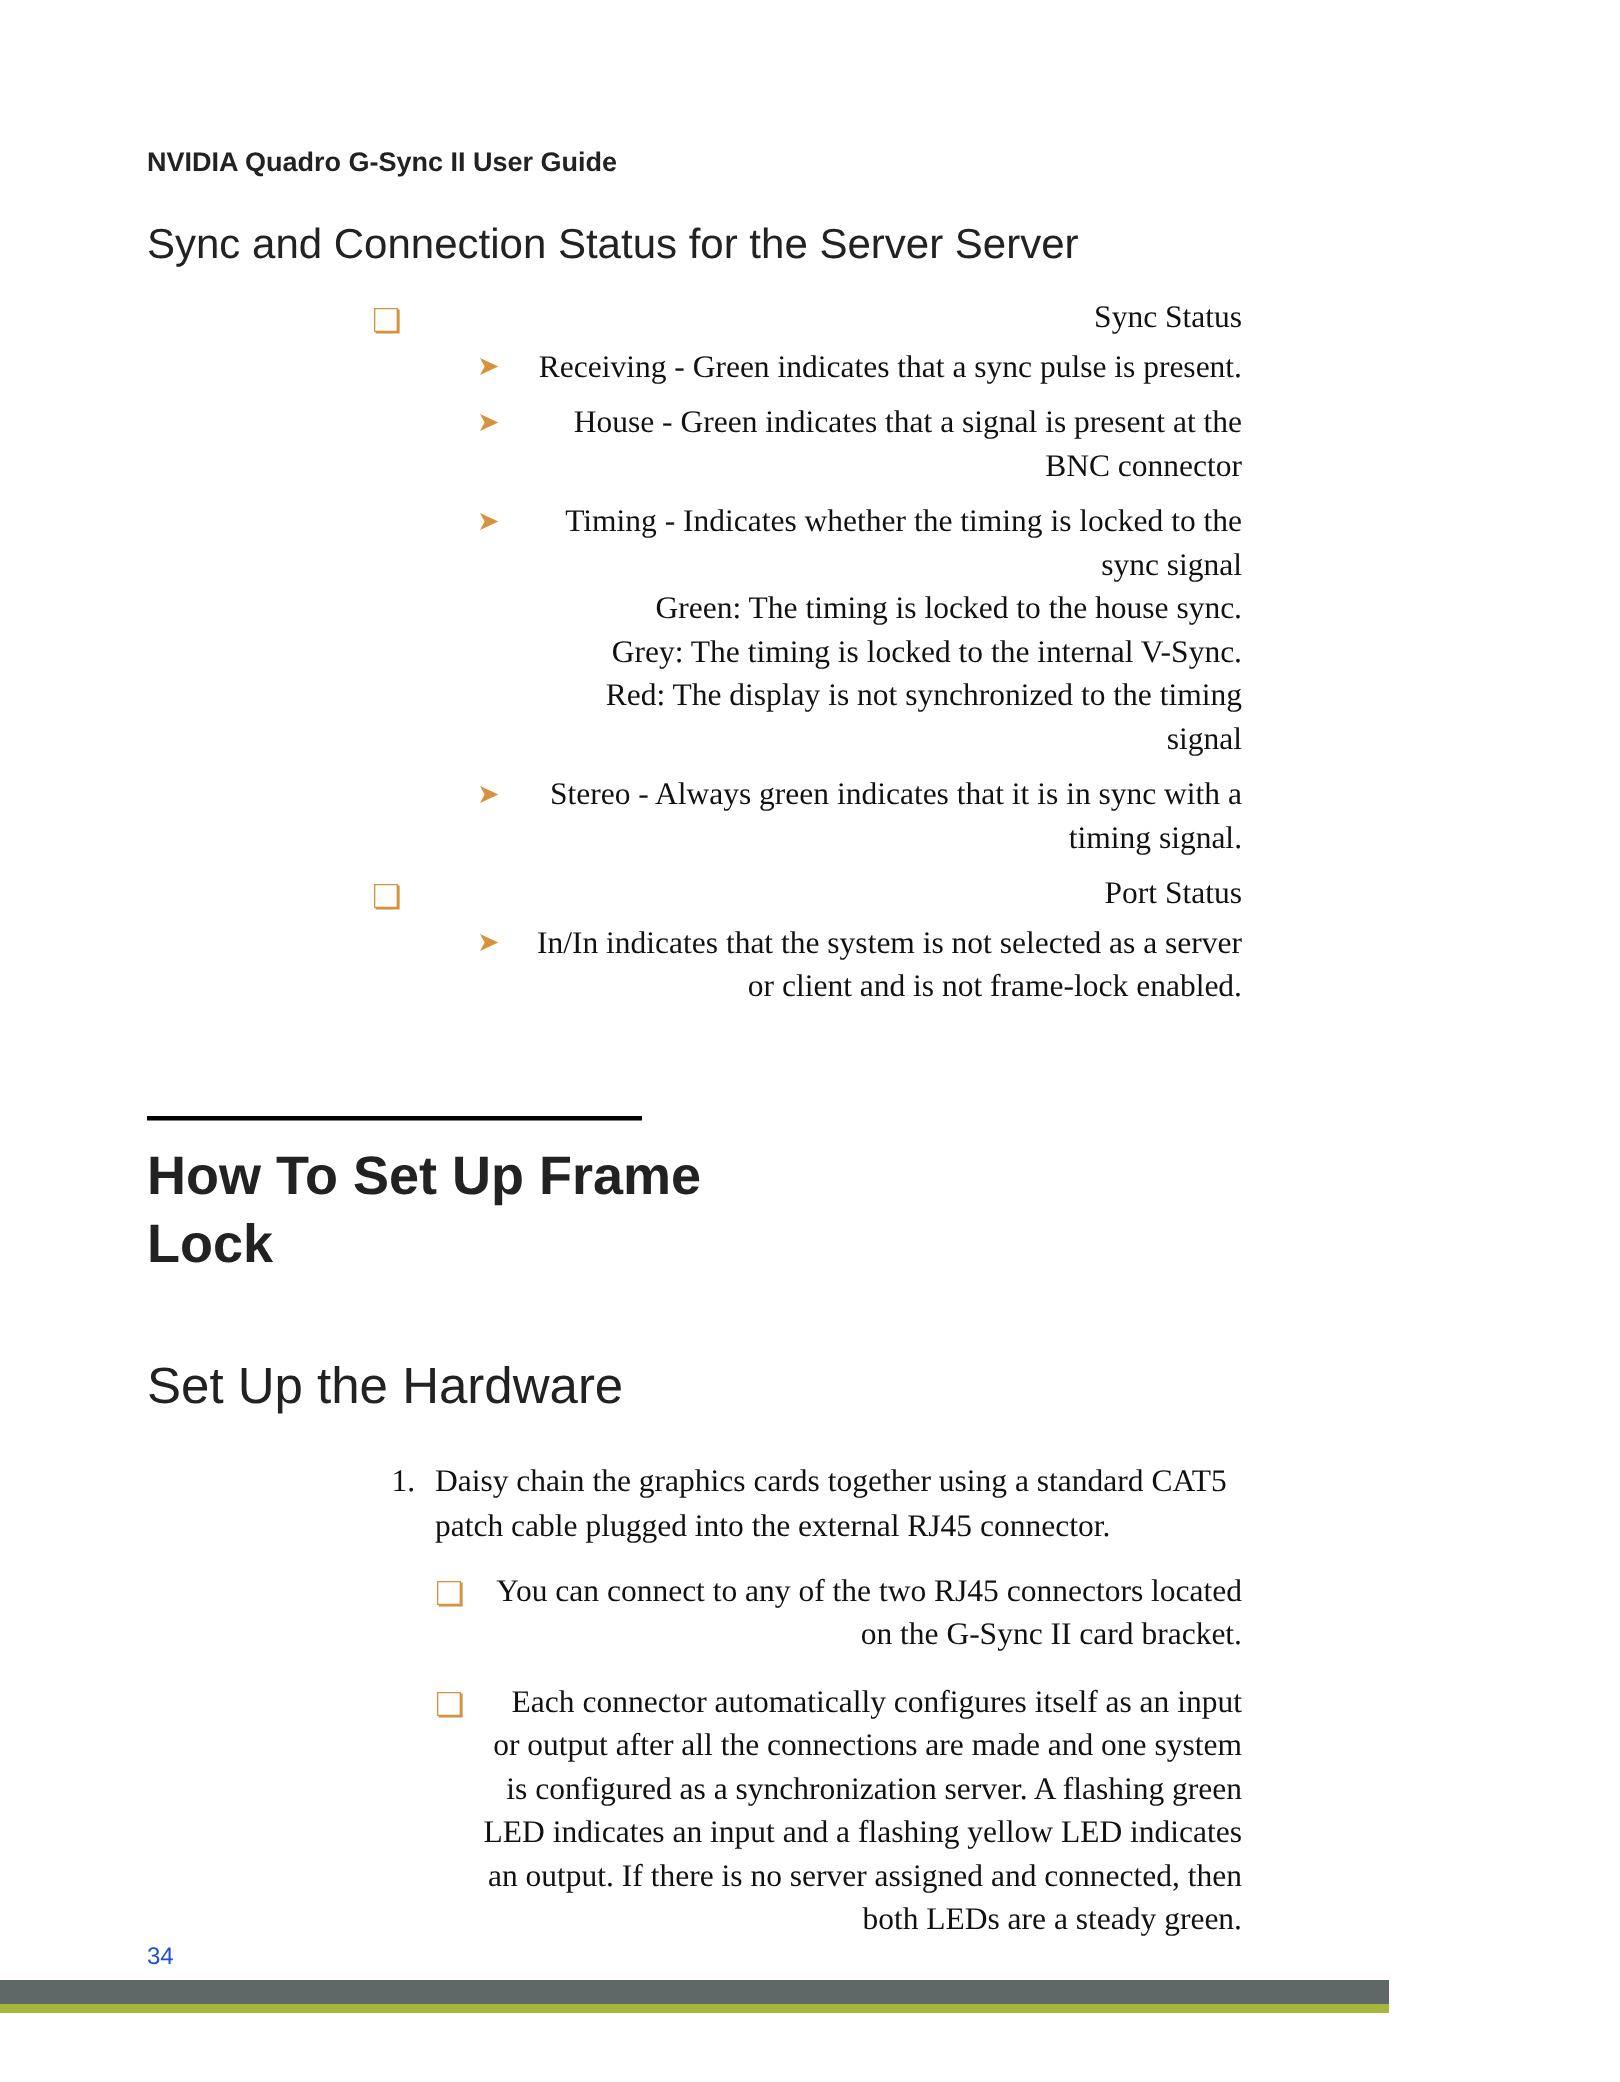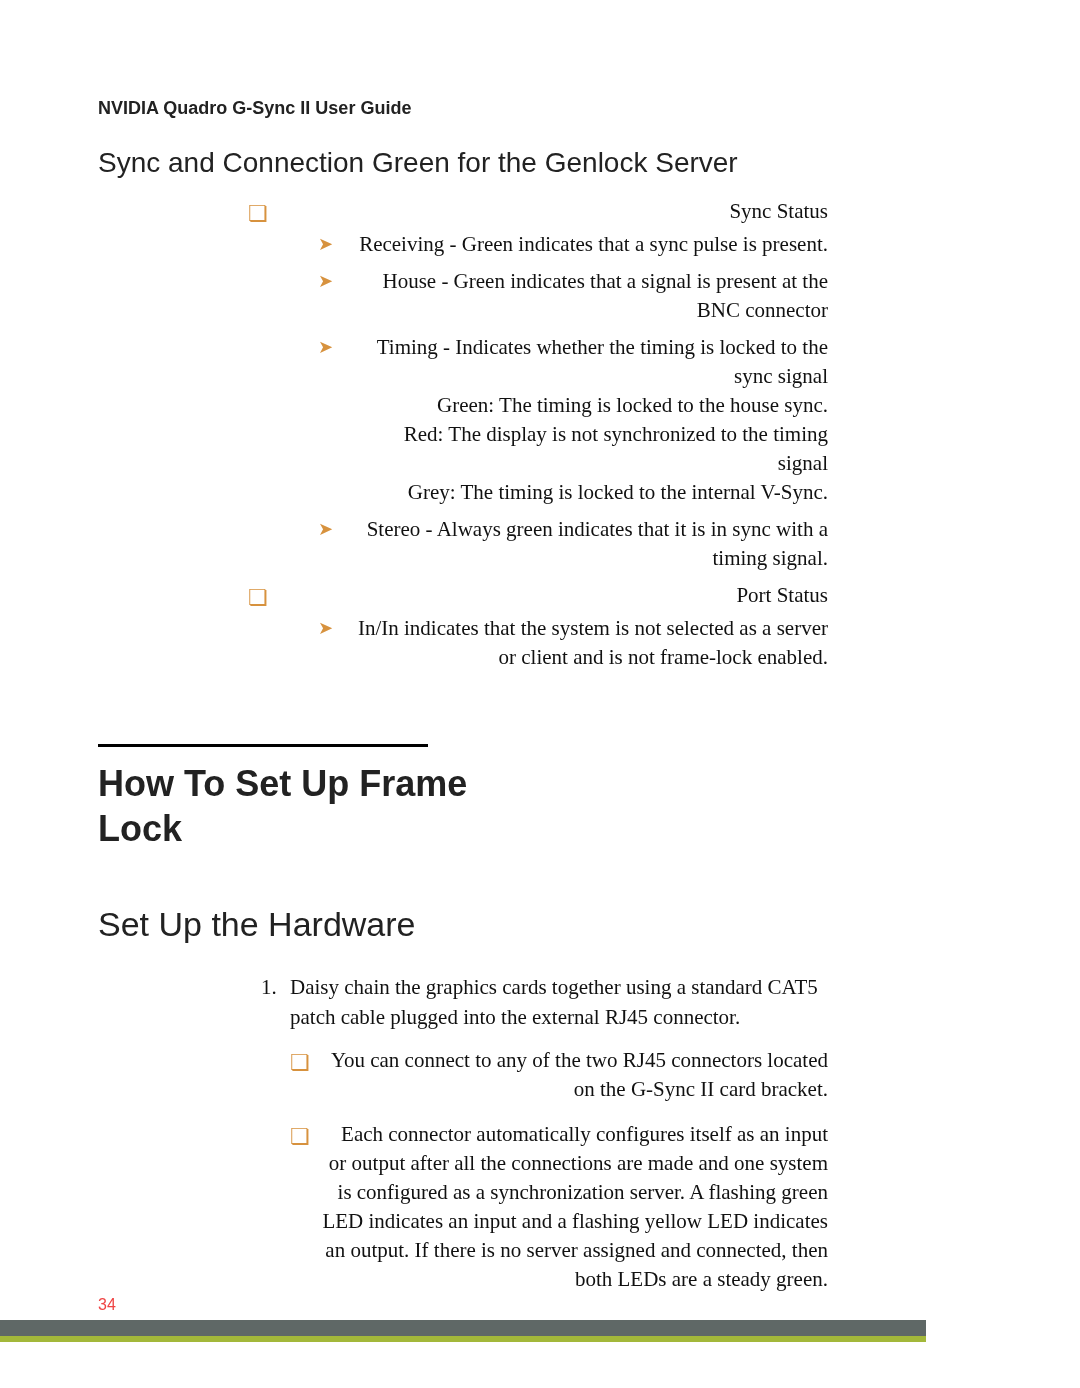--- a/index.html
+++ b/index.html
@@ -143,45 +143,45 @@
     top: -6px;
     height: 6px;
     background: #a3b83a;
   }
   .page-number {
     position: absolute;
     left: 98px;
     bottom: 74px;
     font-family: Verdana, Tahoma, Geneva, sans-serif;
     font-size: 16px;
-    color: #ef4444;
+    color: #1d4ed8;
   }
 </style>
 </head>
 <body>
 
 <div class="page">
 
   <div class="running-header">NVIDIA Quadro G-Sync II User Guide</div>
 
-  <div class="h2">Sync and Connection Green for the Genlock Server</div>
+  <div class="h2">Sync and Connection Status for the Server Server</div>
 
   <div class="body-block">
     <ul class="box">
       <li data-bullet="❏">
         <span>Sync Status</span>
         <ul class="arrow">
           <li>Receiving  - Green indicates that a sync pulse is present.</li>
           <li>House  - Green indicates that a signal is present at the BNC connector</li>
           <li>
             <span>Timing - Indicates whether the timing is locked to the sync signal</span>
             <div class="sub-lines">
               <div>Green: The timing is locked to the house sync.</div>
+              <div>Grey: The timing is locked to the internal V-Sync.</div>
               <div>Red: The display is not synchronized to the timing signal</div>
-              <div>Grey: The timing is locked to the internal V-Sync.</div>
             </div>
           </li>
           <li>Stereo - Always green indicates that it is in sync with a timing signal.</li>
         </ul>
       </li>
       <li data-bullet="❏">
         <span>Port Status</span>
         <ul class="arrow">
           <li>In/In indicates that the system is not selected as a server or client and is not frame-lock enabled.</li>
         </ul>

